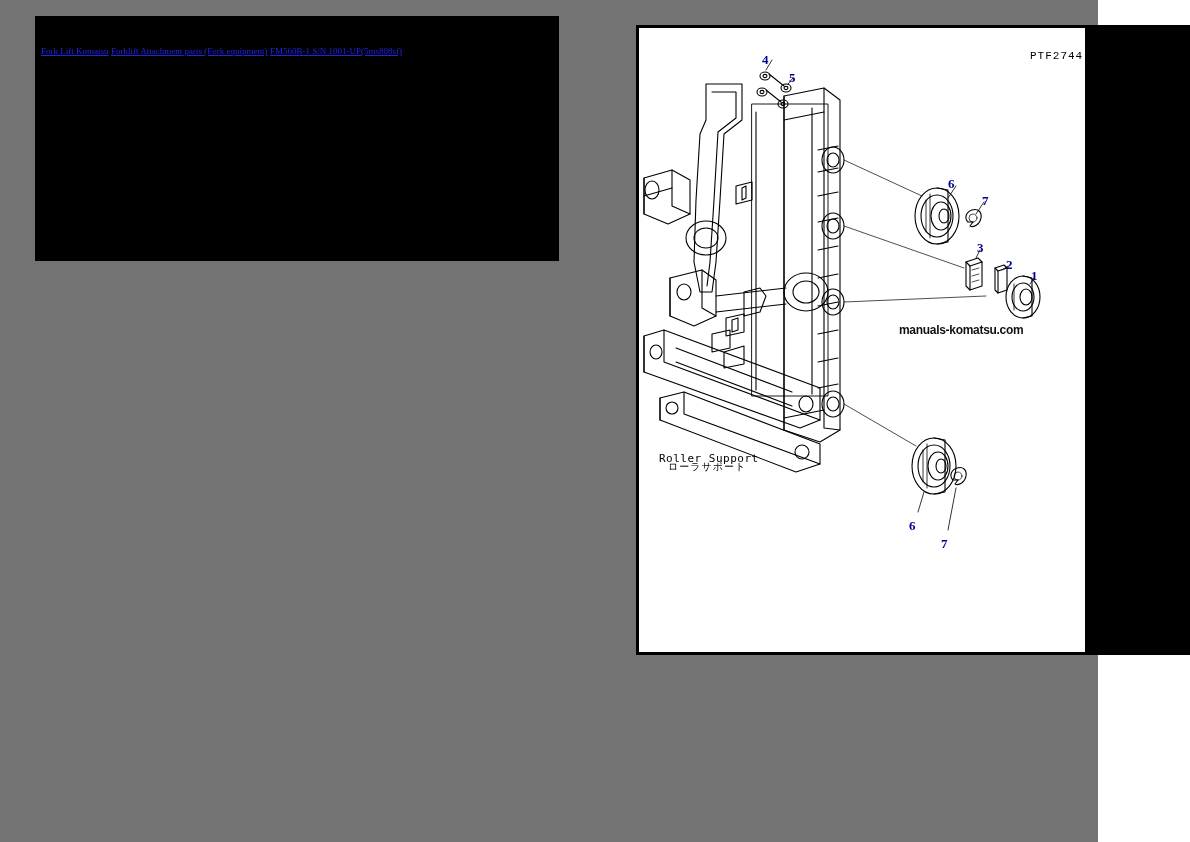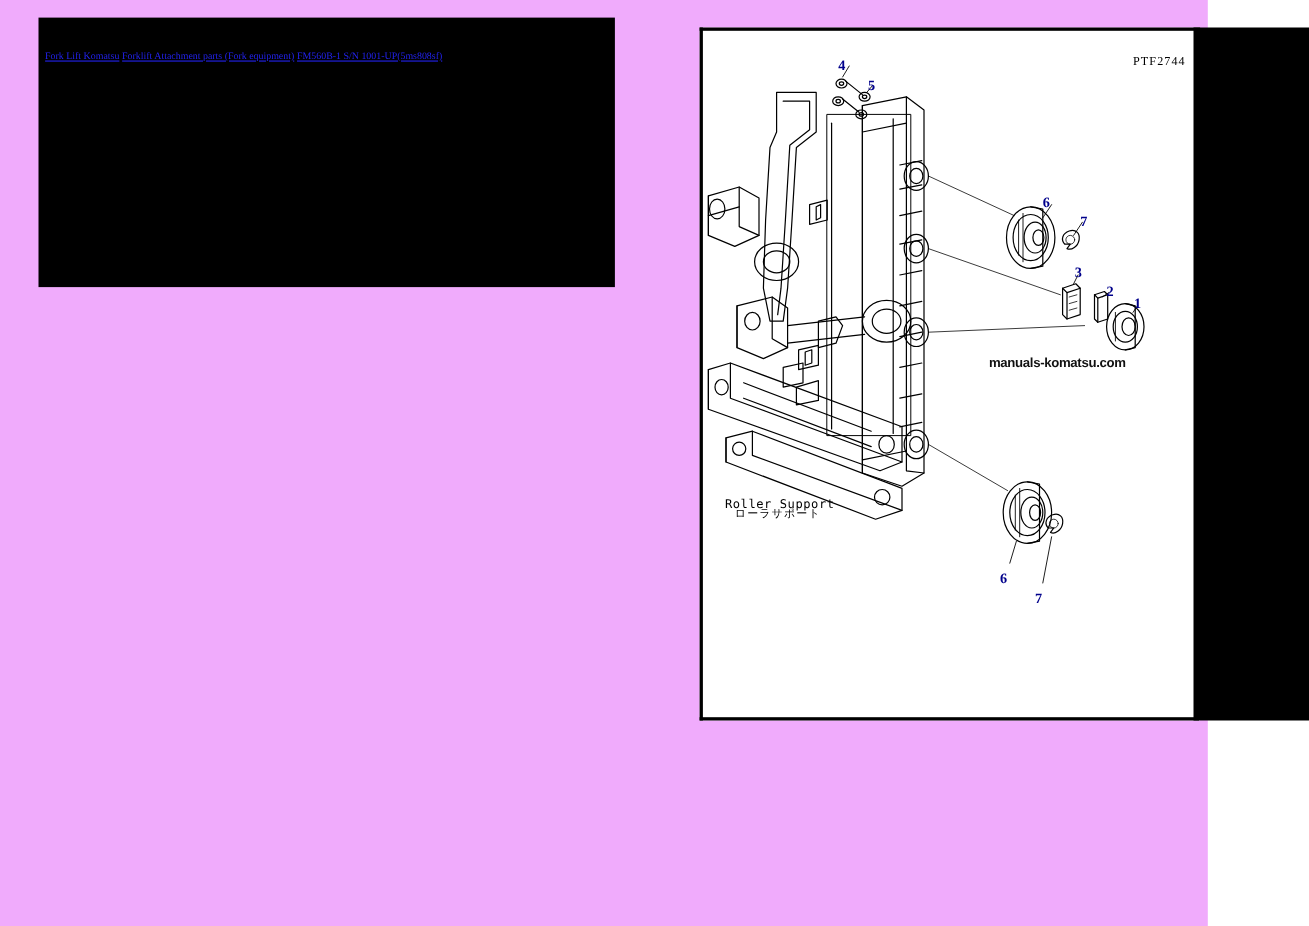--- a/index.html
+++ b/index.html
@@ -9,21 +9,21 @@
     width: 1190px;
     height: 842px;
     overflow: hidden;
     font-family: "Liberation Sans", sans-serif;
   }
 
   #page {
     position: relative;
     width: 1098px;
     height: 842px;
-    background: #f0abfc;
+    background: #737373;
   }
 
   
   #left-panel {
     position: absolute;
     left: 35px;
     top: 16px;
     width: 524px;
     height: 245px;
     background: #000000;
@@ -76,21 +76,21 @@
     top: 652px;
     width: 454px;
     height: 3px;
     background: #000000;
   }
 
   #drawing-code {
     position: absolute;
     left: 1030px;
     top: 50px;
-    font-family: Liberation Serif, serif;
+    font-family: Liberation Mono, monospace;
     font-size: 11px;
     letter-spacing: 1px;
     color: #000000;
   }
 
   #watermark {
     position: absolute;
     left: 899px;
     top: 323px;
     font-family: "Liberation Sans", sans-serif;

